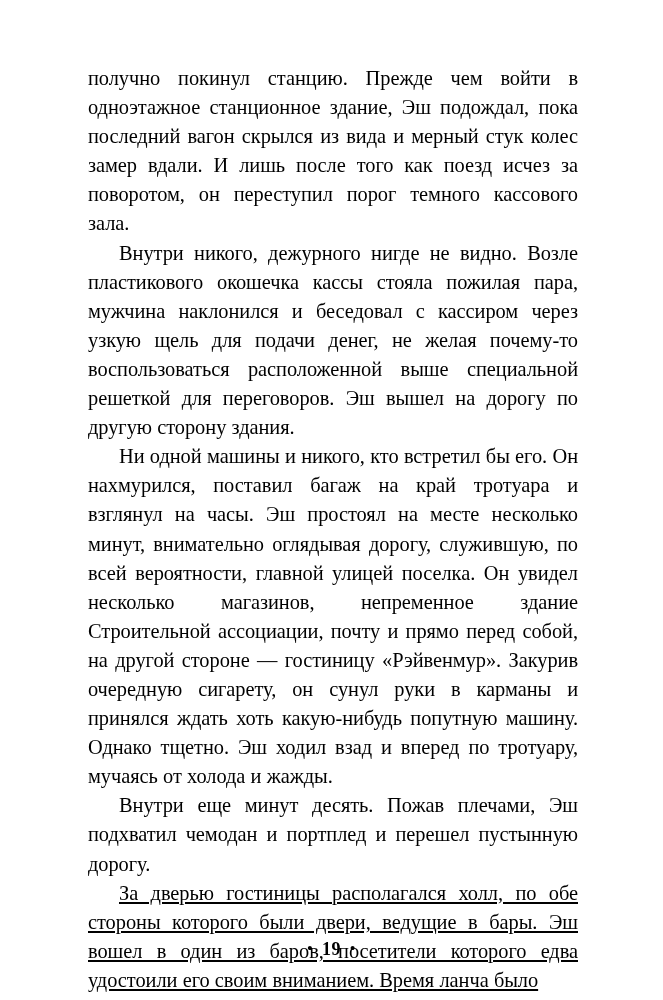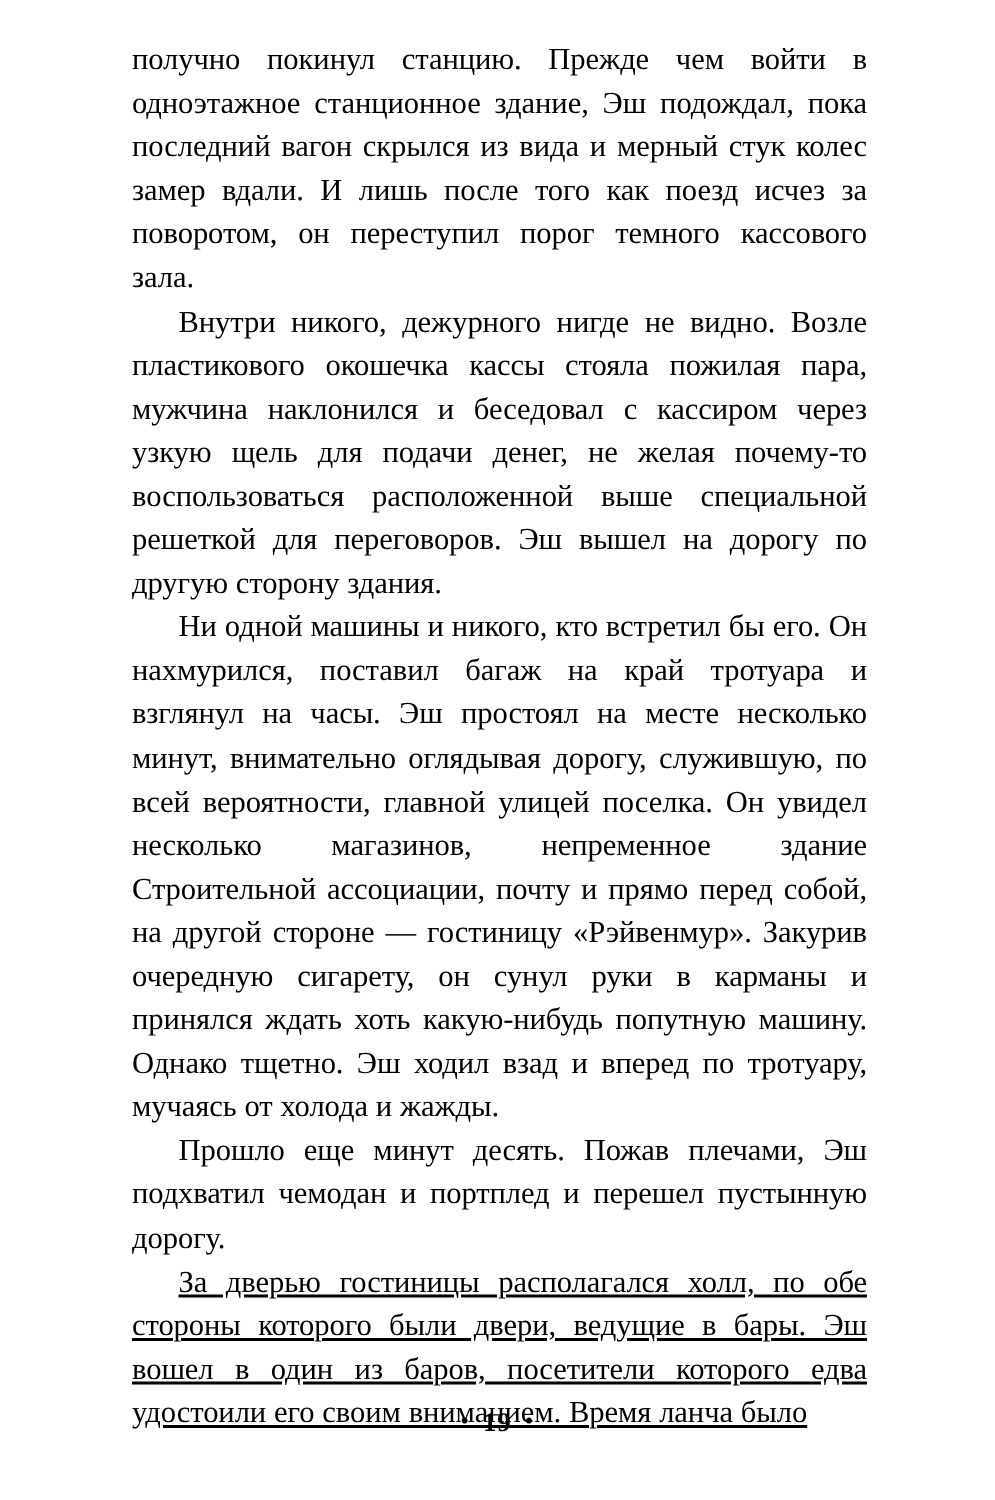--- a/index.html
+++ b/index.html
@@ -39,20 +39,21 @@
     line-height: 29.1px;
     letter-spacing: -0.05px;
     word-spacing: 0.2px;
     text-indent: 31px;
     hyphens: manual;
     -webkit-hyphens: manual;
   }
 
   .para.first-para {
     text-indent: 0;
+    margin-top: 38px;
   }
 
   
   .para:last-child {
     text-align: justify;
     text-decoration: underline;
   }
 
   .footer {
     position: absolute;
@@ -82,21 +83,21 @@
 </style>
 </head>
 <body>
 
 <div class="page">
 
   <div class="text-block">
     <p class="para first-para">получно покинул станцию. Прежде чем войти в одноэтажное станционное здание, Эш подождал, пока последний вагон скрылся из вида и мерный стук колес замер вдали. И лишь после того как поезд исчез за поворотом, он переступил порог темного кассового зала.</p>
     <p class="para">Внутри никого, дежурного нигде не видно. Возле пластикового окошечка кассы стояла пожилая пара, мужчина наклонился и беседовал с кассиром через узкую щель для подачи денег, не желая почему-то воспользоваться расположенной выше специальной решеткой для переговоров. Эш вышел на дорогу по другую сторону здания.</p>
     <p class="para">Ни одной машины и никого, кто встретил бы его. Он нахмурился, поставил багаж на край тротуара и взглянул на часы. Эш простоял на месте несколько минут, внимательно оглядывая дорогу, служившую, по всей вероятности, главной улицей поселка. Он увидел несколько магазинов, непременное здание Строительной ассоциации, почту и прямо перед собой, на другой стороне — гостиницу «Рэйвенмур». Закурив очередную сигарету, он сунул руки в карманы и принялся ждать хоть какую-нибудь попутную машину. Однако тщетно. Эш ходил взад и вперед по тротуару, мучаясь от холода и жажды.</p>
-    <p class="para">Прошло еще минут десять. Пожав плечами, Эш подхватил чемодан и портплед и перешел пустынную дорогу.</p>
+    <p class="para">Внутри еще минут десять. Пожав плечами, Эш подхватил чемодан и портплед и перешел пустынную дорогу.</p>
     <p class="para">За дверью гостиницы располагался холл, по обе стороны которого были двери, ведущие в бары. Эш вошел в один из баров, посетители которого едва удостоили его своим вниманием. Время ланча было</p>
   </div>
 
   <div class="footer">
     <span class="dot">•</span><span class="folio">19</span><span class="dot">•</span>
   </div>
 
 </div>
 
 </body></html>

